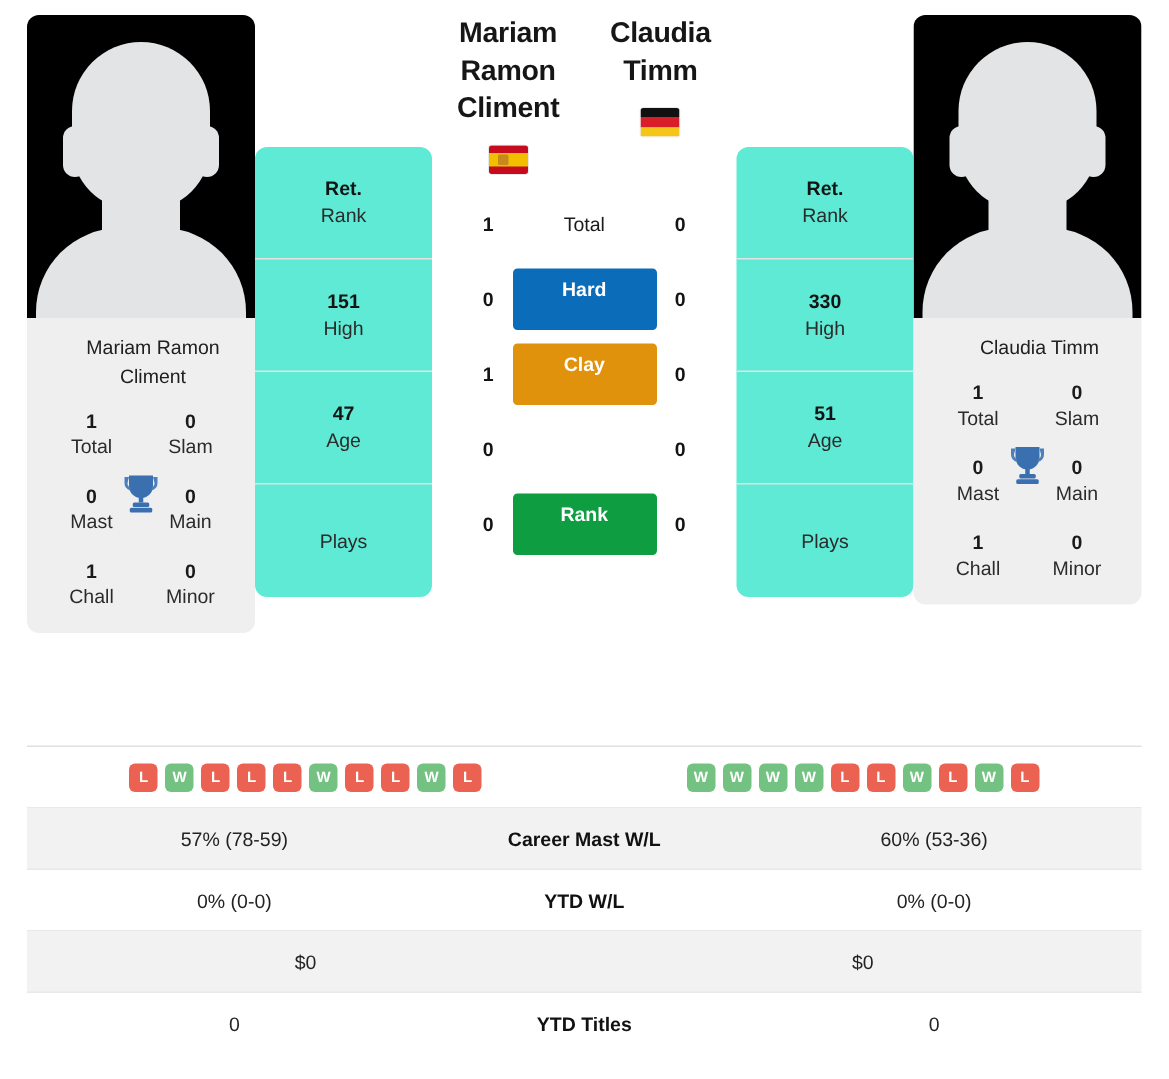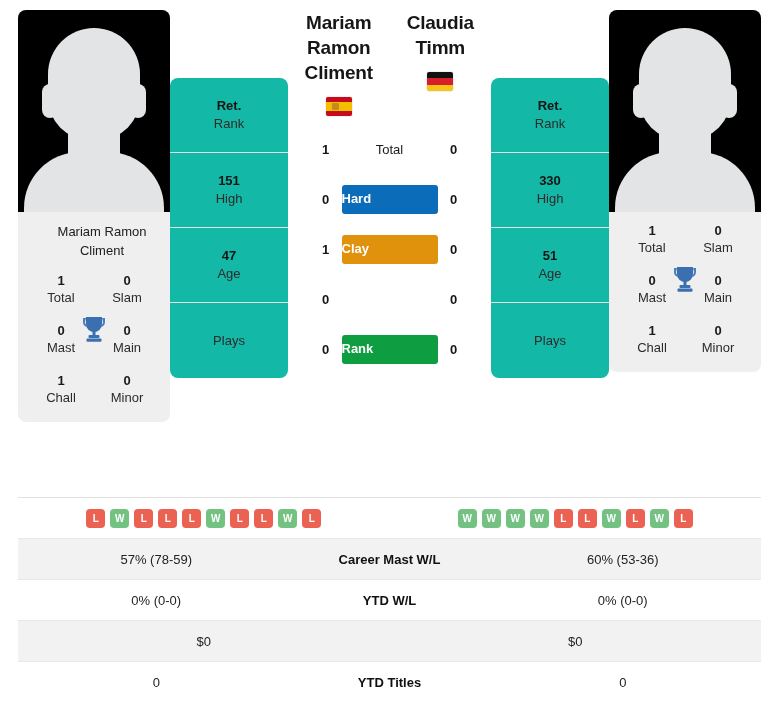--- a/index.html
+++ b/index.html
@@ -118,22 +118,22 @@
     transform: translateX(-50%);
     top: 53px;
     width: 26px;
     height: 28px;
   }
 
   
   .stack {
     width: 118px;
     flex: 0 0 118px;
-    margin-top: 68px;
-    background: #14b8a6;
+    margin-top: 88px;
+    background: #5eead4;
     border-radius: 8px;
     overflow: hidden;
   }
   .stack-cell {
     height: 75px;
     display: flex;
     flex-direction: column;
     align-items: center;
     justify-content: center;
     border-bottom: 1px solid #e3e3e3;
@@ -221,22 +221,23 @@
     width: 16px;
     text-align: center;
     font-size: 13px;
     font-weight: bold;
     color: #141414;
     flex: 0 0 16px;
   }
   .s-pill {
     flex: 1 1 auto;
     margin: 4px 8px;
-    height: 29px;
+    height: 41px;
     line-height: 27px;
+    text-align: center;
     color: #ffffff;
     font-size: 13px;
     font-weight: bold;
     border-radius: 3px;
   }
   .s-plain {
     flex: 1 1 auto;
     margin: 0 8px;
     height: 27px;
     line-height: 27px;
@@ -442,20 +443,21 @@
     </div>
 
     <div class="player-col">
       <div class="avatar">
         <div class="sil-head"></div>
         <div class="sil-ear-l"></div>
         <div class="sil-ear-r"></div>
         <div class="sil-neck"></div>
         <div class="sil-body"></div>
       </div>
+      <div class="player-name-sm">Claudia Timm</div>
       <div class="titles-grid">
         <div class="trophy">
           <svg viewBox="0 0 26 28" width="26" height="28" aria-hidden="true">
             <path d="M5 2 h16 v7 a8 8 0 0 1 -16 0 z" fill="#3a6fb0"></path>
             <path d="M5 3 h-3 v4 a5 5 0 0 0 4 5 v-2 a3 3 0 0 1 -2 -3 z" fill="#4d7fbd"></path>
             <path d="M21 3 h3 v4 a5 5 0 0 1 -4 5 v-2 a3 3 0 0 0 2 -3 z" fill="#4d7fbd"></path>
             <rect x="11.5" y="15" width="3" height="5" fill="#3a6fb0"></rect>
             <rect x="7.5" y="20" width="11" height="3" rx="1" fill="#3a6fb0"></rect>
             <rect x="5.5" y="23.5" width="15" height="3.2" rx="1" fill="#3a6fb0"></rect>
           </svg>

